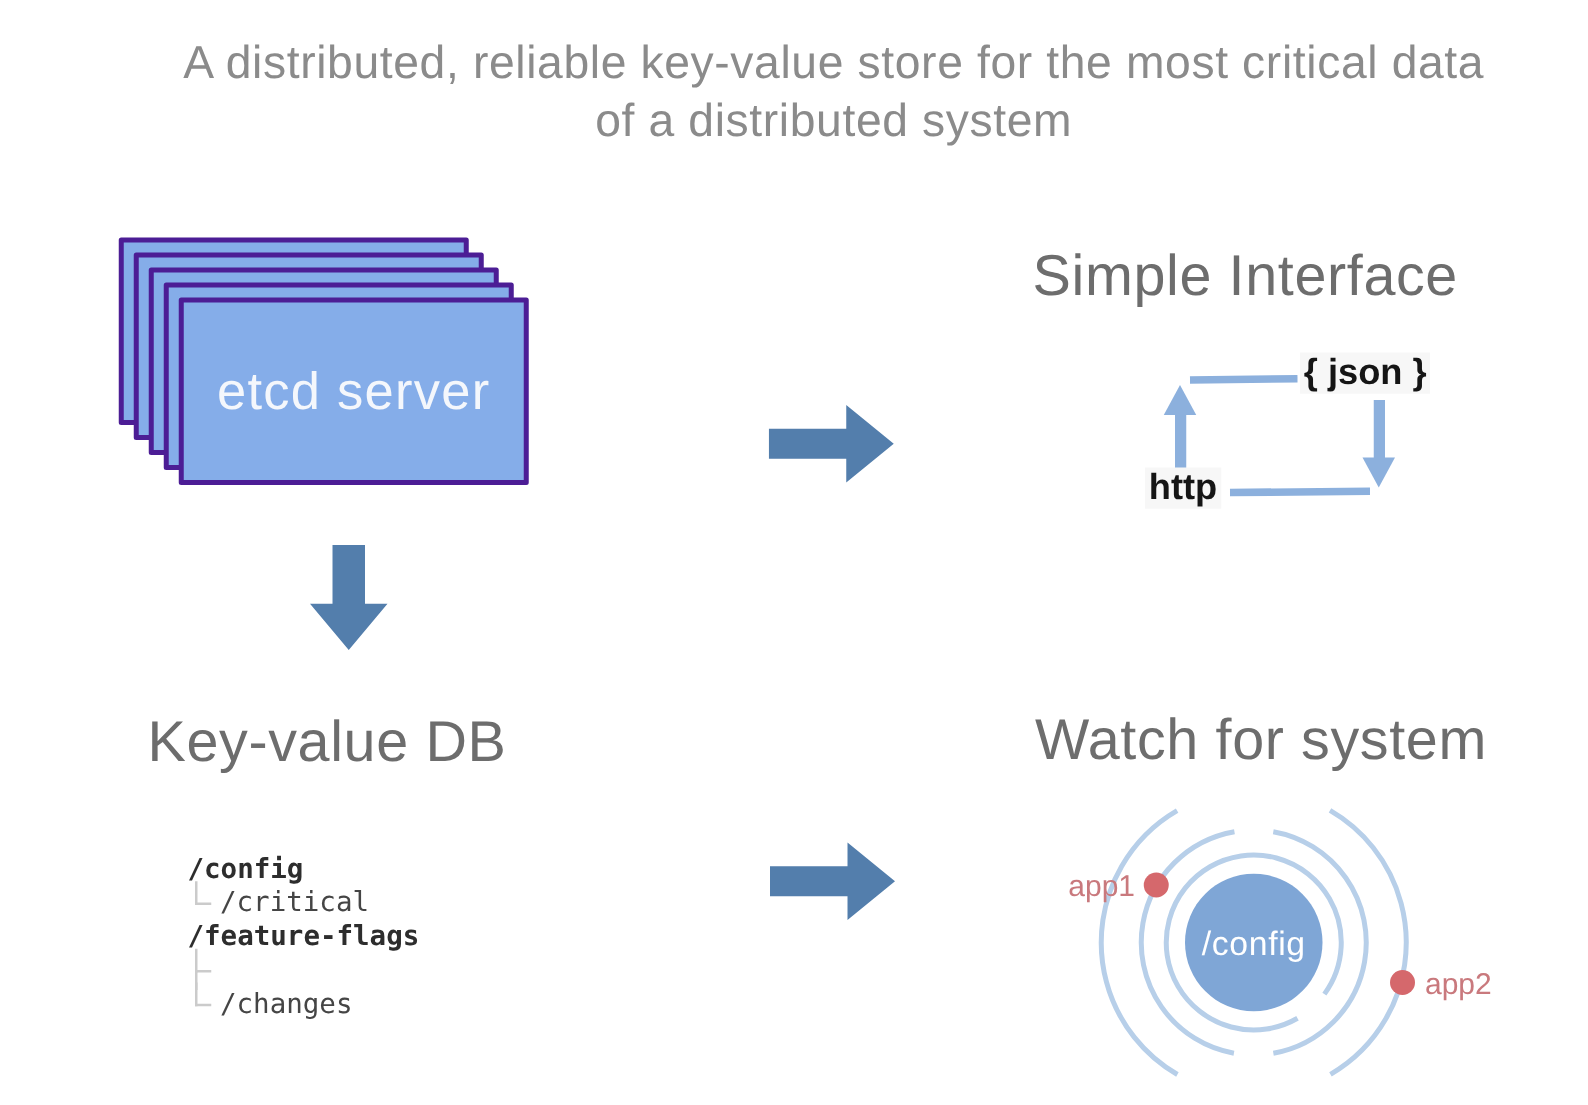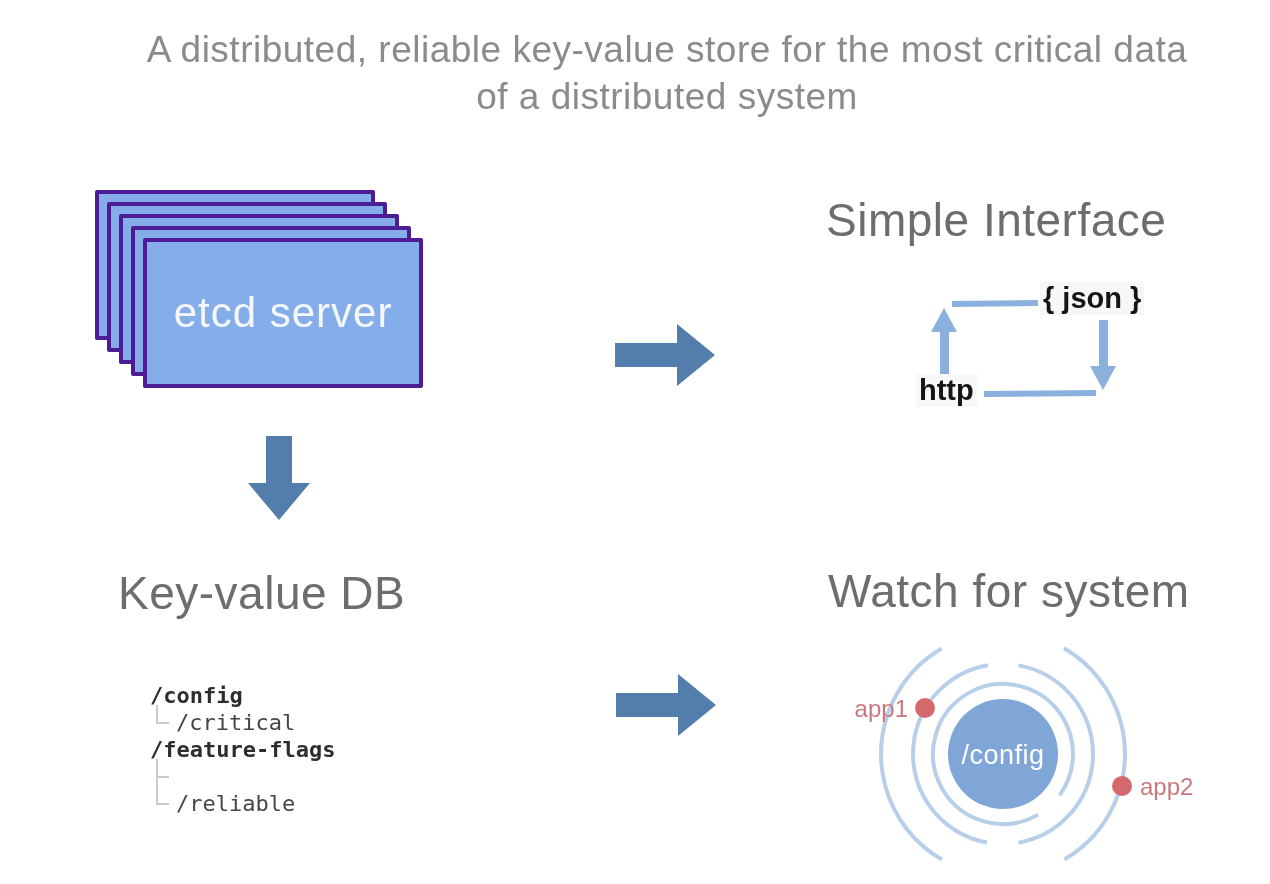--- a/index.html
+++ b/index.html
@@ -149,21 +149,21 @@
       <span class="t">/critical</span>
     </div>
     <div class="tree-row bold">
       <span class="t">/feature-flags</span>
     </div>
     <div class="tree-row">
       <span class="conn pass"></span>
     </div>
     <div class="tree-row">
       <span class="conn"></span>
-      <span class="t">/reliable</span>
+      <span class="t">/changes</span>
     </div>
   </div>
 
   <div class="heading h-watch">Watch for system</div>
 
   <svg class="watch-svg" width="400" height="256" viewBox="0 0 400 256">
 
     <circle class="ring" cx="163" cy="126" r="70" stroke-dasharray="410 29.8" transform="rotate(60 163 126)"></circle>
     <circle class="ring" cx="163" cy="126" r="90" stroke-dasharray="251 31.7" transform="rotate(-80 163 126)"></circle>
     <circle class="ring" cx="163" cy="126" r="122" stroke-dasharray="255 128.2" transform="rotate(-60 163 126)"></circle>

